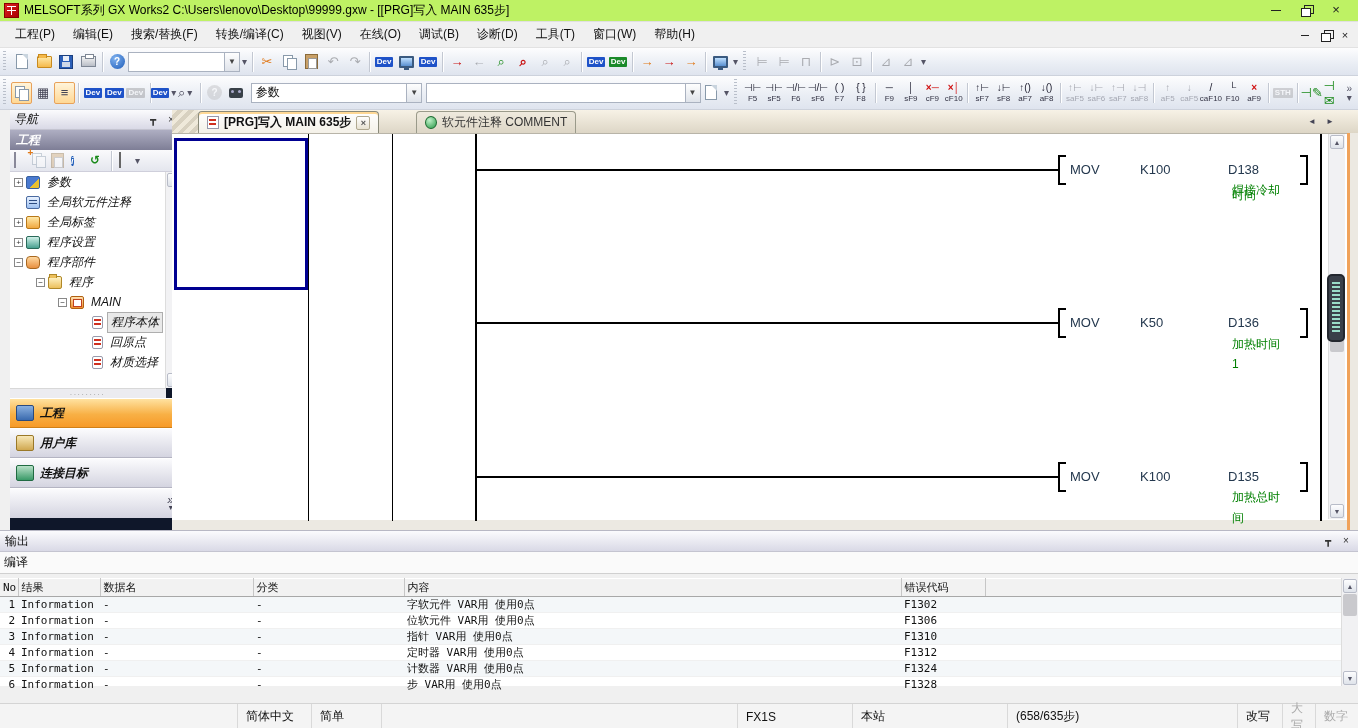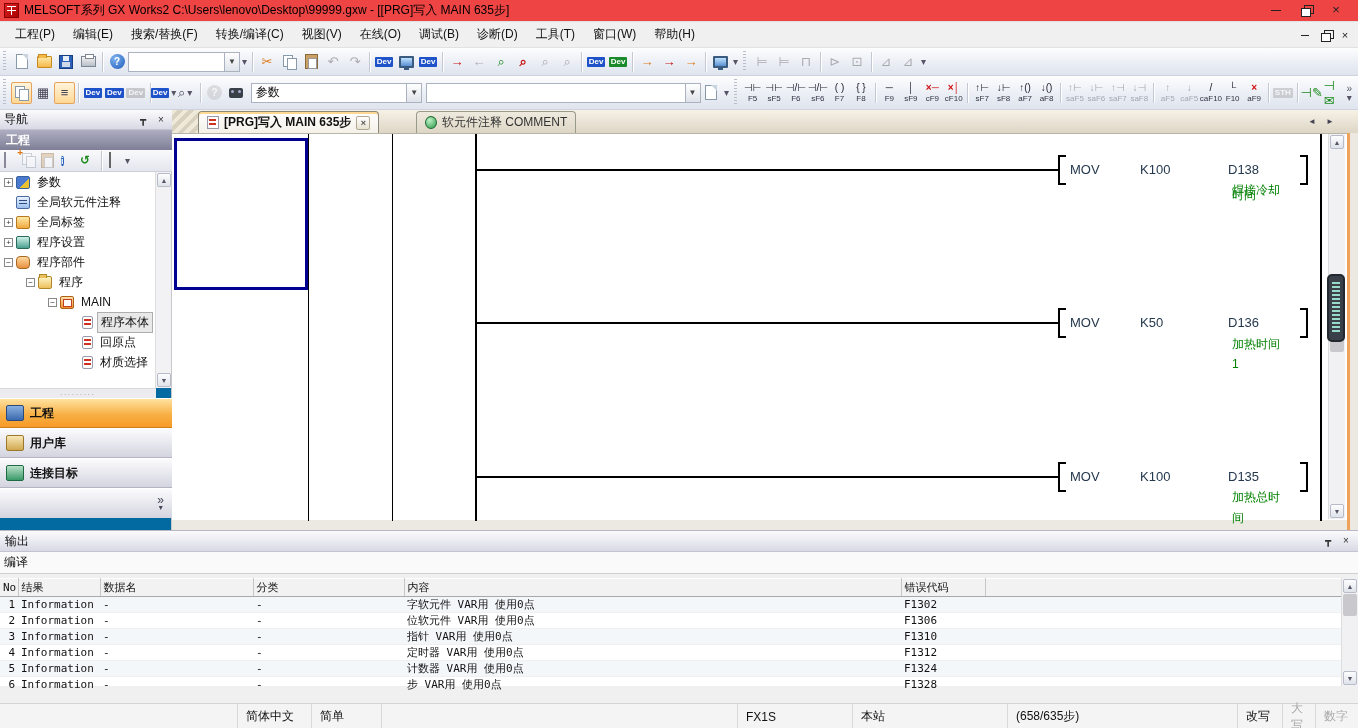--- a/index.html
+++ b/index.html
@@ -1,20 +1,20 @@
 <!DOCTYPE html>
 <html><head>
 <meta charset="utf-8">
 <style>
   * { margin:0; padding:0; box-sizing:border-box; }
   html,body { width:1358px; height:728px; overflow:hidden; }
   body { font-family:"Liberation Sans","DejaVu Sans",sans-serif; font-size:12px; color:#111; background:#f0f0f0; position:relative; }
 
   
-  #titlebar { position:absolute; left:0; top:0; width:1358px; height:22px; background:#ef4444; border-bottom:1px solid #e0e0e0; display:flex; align-items:center; padding:0 4px; }
+  #titlebar { position:absolute; left:0; top:0; width:1358px; height:22px; background:#bef264; border-bottom:1px solid #e0e0e0; display:flex; align-items:center; padding:0 4px; }
   .app-icon { width:15px; height:15px; background:linear-gradient(135deg,#d22 0%,#a00 100%); border:1px solid #800; margin-right:5px; position:relative; }
   .app-icon::after { content:""; position:absolute; left:2px; top:2px; right:2px; bottom:2px; background:
      linear-gradient(#fff,#fff) 0 0/9px 1px no-repeat,
      linear-gradient(#fff,#fff) 0 4px/9px 1px no-repeat,
      linear-gradient(#fff,#fff) 4px 0/1px 9px no-repeat; }
   #title-text { font-size:12px; color:#000; }
   .win-controls { margin-left:auto; display:flex; gap:18px; align-items:center; padding-right:12px; }
   .wc { width:12px; height:12px; position:relative; cursor:default; color:#222; font-size:13px; line-height:10px; text-align:center; }
   .wc-min::after { content:""; position:absolute; left:1px; right:1px; top:5px; border-top:1px solid #222; }
   .wc-restore::after { content:""; position:absolute; left:1px; top:3px; width:8px; height:7px; border:1px solid #222; background:#fff; }
@@ -68,21 +68,21 @@
   .glyph.orange { color:#e07818; }
 
   
   .fnbtn { width:22px; height:30px; display:flex; flex-direction:column; align-items:center; justify-content:center; border:1px solid transparent; border-radius:2px; }
   .fnbtn .sym { font-size:10px; line-height:12px; color:#223; white-space:nowrap; }
   .fnbtn .sym.red { color:#d01010; font-weight:bold; }
   .fnbtn .key { font-size:8px; line-height:9px; color:#334; }
   .fnbtn.disabled { opacity:.38; }
 
   
-  #nav { position:absolute; left:0; top:110px; width:172px; height:420px; background:#0369a1; border-right:1px solid #c8c8c8; }
+  #nav { position:absolute; left:10px; top:110px; width:172px; height:420px; background:#0f172a; border-right:1px solid #c8c8c8;font-style:italic; }
   #nav-header { position:absolute; left:0; top:0; width:172px; height:20px; background:linear-gradient(#fbfbfd,#d9d9e6); display:flex; align-items:center; padding:0 4px; border-bottom:1px solid #c4c4d0; }
   #nav-header .hdr-icons { margin-left:auto; display:flex; gap:4px; }
   .hicon { width:14px; height:14px; font-size:10px; line-height:14px; text-align:center; color:#333; }
   #nav-section { position:absolute; left:0; top:20px; width:172px; height:20px; background:linear-gradient(#aeaec2,#7e7e96); color:#fff; font-weight:bold; display:flex; align-items:center; padding:0 6px; }
   #nav-toolbar { position:absolute; left:0; top:40px; width:172px; height:22px; background:linear-gradient(#fafafc,#e4e6ee); display:flex; align-items:center; gap:3px; padding:0 3px; border-bottom:1px solid #cfcfdb; }
   .nic { width:16px; height:16px; position:relative; }
   .nic-newplus { width:11px; height:13px; background:#fff; border:1px solid #889; margin:1px; }
   .nic-newplus::after { content:"+"; position:absolute; right:-4px; top:-6px; color:#e07818; font-weight:bold; font-size:10px; }
   .nic-info { width:13px; height:13px; border-radius:50%; background:#1d5bb8; color:#fff; font-size:9px; font-weight:bold; text-align:center; line-height:13px; margin:1px; }
   .nic-refresh { width:13px; height:13px; color:#1a8a1a; font-size:12px; font-weight:bold; line-height:13px; text-align:center; margin:1px; }

